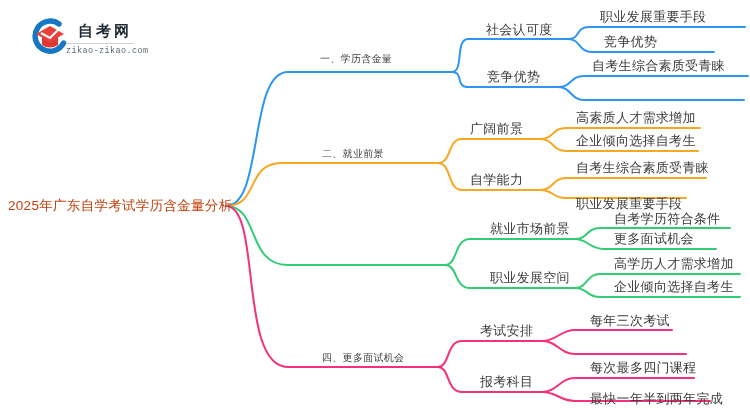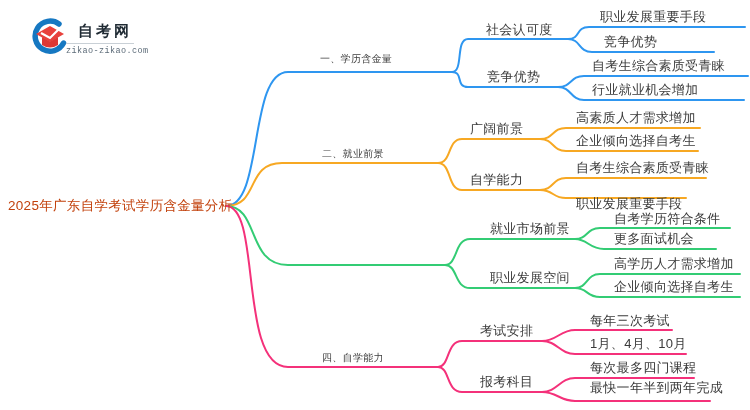--- a/index.html
+++ b/index.html
@@ -84,38 +84,36 @@
   </div>
 
   <span class="lbl root-lbl" style="left:8px;top:198px">2025年广东自学考试学历含金量分析</span>
 
   <span class="lbl l1" style="left:320px;top:51px">一、学历含金量</span>
   <span class="lbl" style="left:486px;top:22px">社会认可度</span>
   <span class="lbl" style="left:600px;top:9px">职业发展重要手段</span>
   <span class="lbl" style="left:604px;top:34px">竞争优势</span>
   <span class="lbl" style="left:487px;top:69px">竞争优势</span>
   <span class="lbl" style="left:592px;top:58px">自考生综合素质受青睐</span>
-  <span class="lbl" style="left:592px;top:82px">行业就业机会增加</span>
 
   <span class="lbl l1" style="left:322px;top:146px">二、就业前景</span>
   <span class="lbl" style="left:470px;top:121px">广阔前景</span>
   <span class="lbl" style="left:576px;top:110px">高素质人才需求增加</span>
   <span class="lbl" style="left:576px;top:133px">企业倾向选择自考生</span>
   <span class="lbl" style="left:470px;top:172px">自学能力</span>
   <span class="lbl" style="left:576px;top:160px">自考生综合素质受青睐</span>
   <span class="lbl" style="left:576px;top:196px">职业发展重要手段</span>
 
   <span class="lbl" style="left:490px;top:221px">就业市场前景</span>
   <span class="lbl" style="left:614px;top:211px">自考学历符合条件</span>
   <span class="lbl" style="left:614px;top:231px">更多面试机会</span>
   <span class="lbl" style="left:490px;top:270px">职业发展空间</span>
   <span class="lbl" style="left:614px;top:256px">高学历人才需求增加</span>
   <span class="lbl" style="left:614px;top:279px">企业倾向选择自考生</span>
 
-  <span class="lbl l1" style="left:322px;top:350px">四、自学能力</span>
+  <span class="lbl l1" style="left:322px;top:350px">四、更多面试机会</span>
   <span class="lbl" style="left:480px;top:323px">考试安排</span>
   <span class="lbl" style="left:590px;top:313px">每年三次考试</span>
-  <span class="lbl" style="left:590px;top:336px">1月、4月、10月</span>
   <span class="lbl" style="left:480px;top:374px">报考科目</span>
   <span class="lbl" style="left:590px;top:360px">每次最多四门课程</span>
-  <span class="lbl" style="left:590px;top:380px">最快一年半到两年完成</span>
+  <span class="lbl" style="left:590px;top:391px">最快一年半到两年完成</span>
 
 </div>
 
 </body></html>

